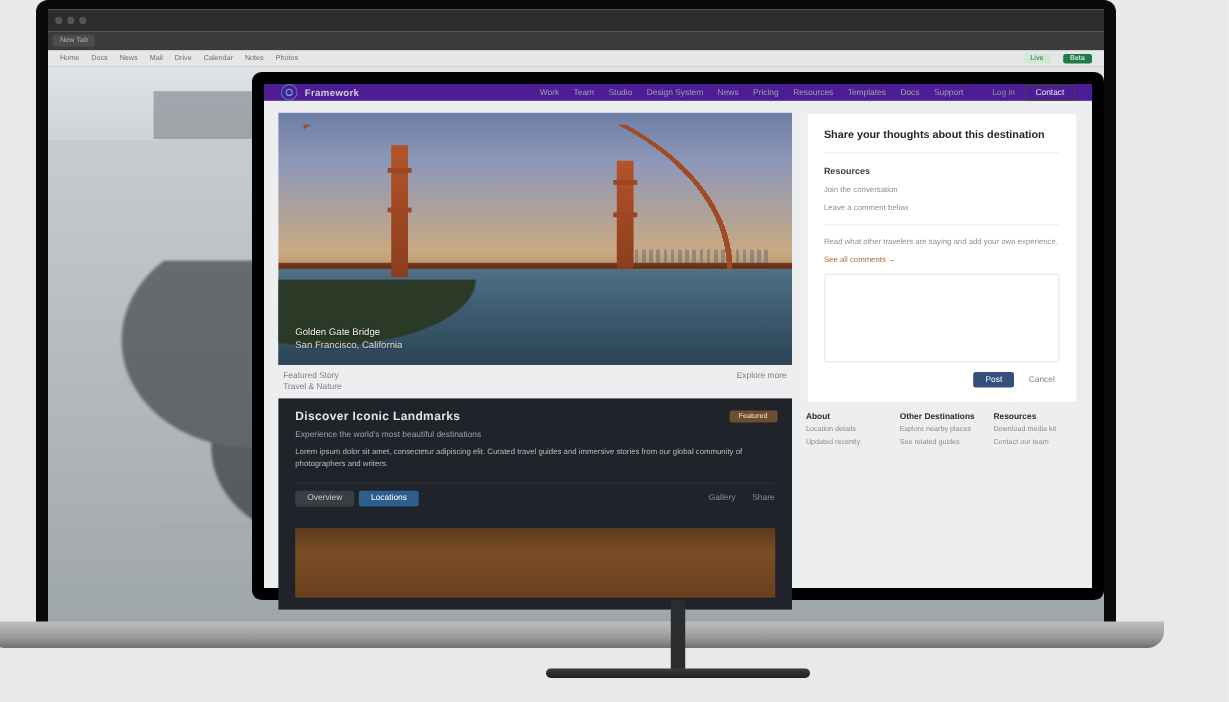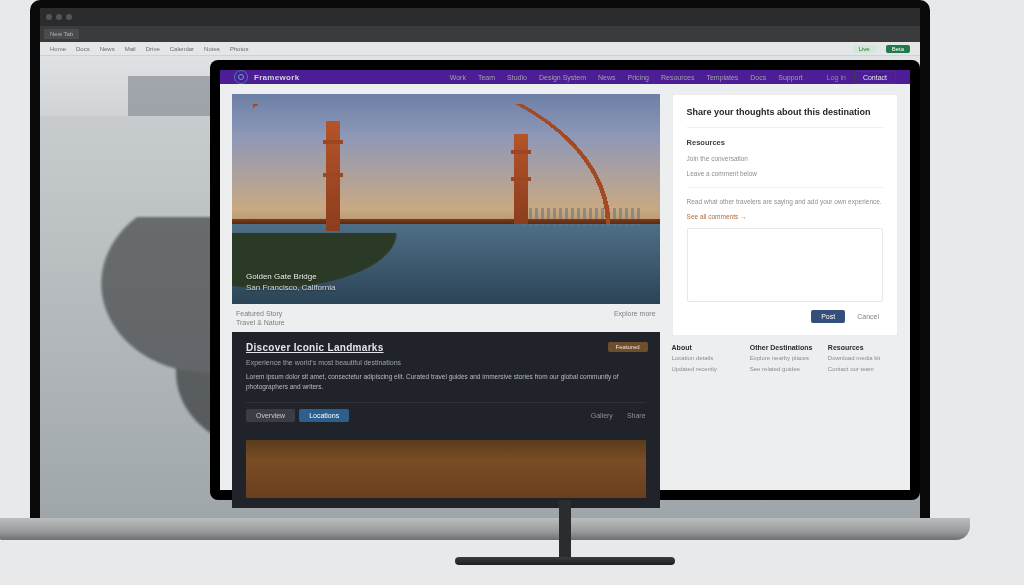--- a/index.html
+++ b/index.html
@@ -151,21 +151,21 @@
       repeating-linear-gradient(90deg,#6d7580 0 3px,transparent 3px 6px);
     opacity:.6;}
   .hero-text{position:absolute;left:14px;bottom:10px;color:#f2efe9;font-size:8px;line-height:1.35;text-shadow:0 1px 2px rgba(0,0,0,.6);}
   .hero-text .sub{opacity:.85;}
 
   .dark-card{
     margin-top:6px; background:#20242a; color:#e3e5e8;
     padding:10px 14px; display:flex; flex-direction:column; gap:6px;
     position:relative;
   }
-  .dark-card h3{font-size:10px;font-weight:600;letter-spacing:.3px;text-decoration:underline;}
+  .dark-card h3{font-size:10px;font-weight:600;letter-spacing:.3px;}
   .dark-card .sub{font-size:7px;color:#9ea2a8;}
   .dark-card p{font-size:6.5px;color:#b9bcc1;line-height:1.5;}
   .dark-card .chip{position:absolute;right:12px;top:10px;font-size:6px;
     background:#6d4f2f;color:#f0e2cf;padding:2px 8px;border-radius:2px;}
 
   .tabs-row{display:flex;align-items:center;gap:4px;font-size:7px;
     border-top:1px solid #2d3137;padding-top:6px;margin-top:4px;}
   .tab{padding:3px 10px;border-radius:2px;color:#c7cace;}
   .tab.gray{background:#3a3e44;}
   .tab.blue{background:#2d5f8e;color:#fff;}

